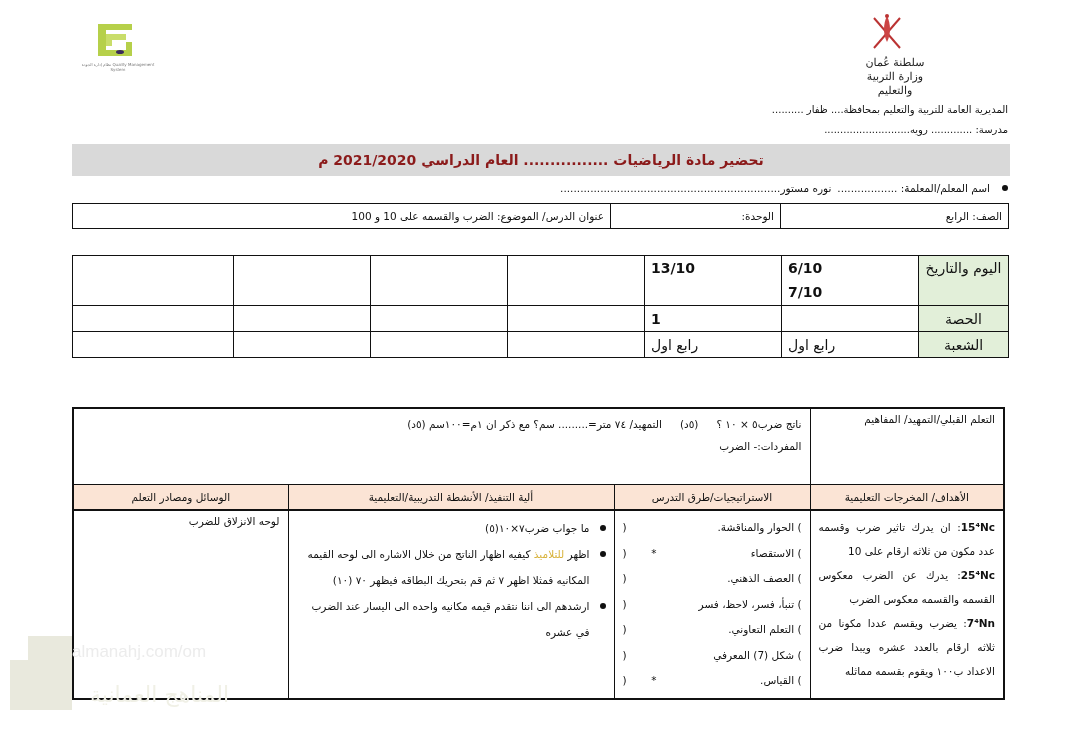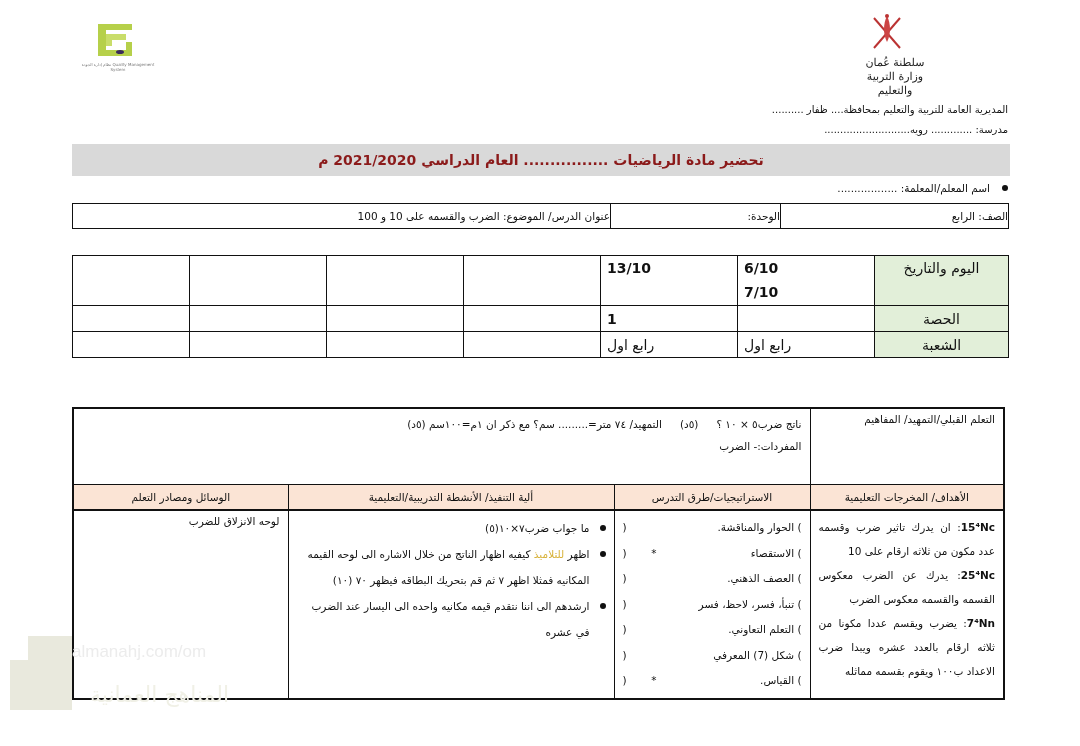--- a/index.html
+++ b/index.html
@@ -22,25 +22,25 @@
   .school-line { right: 72px; top: 124px; font-size: 10px; color:#111; }
 
   .title-bar { left: 72px; top: 144px; width: 938px; height: 32px; background: #d9d9d9; display:flex; align-items:center; justify-content:center; }
   .title-bar span { color: #8b1a1a; font-size: 14px; font-weight: bold; direction: rtl; }
 
   .teacher-line { right: 72px; top: 182px; font-size: 10.5px; direction: rtl; display:flex; align-items:center; gap:6px; }
   .teacher-line .bullet { width:6px; height:6px; border-radius:50%; background:#111; display:inline-block; margin-left:6px; }
 
   table { border-collapse: collapse; }
   .info-table { left: 72px; top: 203px; width: 937px; height: 26px; direction: rtl; }
-  .info-table td { border: 1.5px solid #111; font-size: 10.5px; padding: 0 0; vertical-align: middle; }
+  .info-table td { border: 1.5px solid #111; font-size: 10.5px; padding: 0 6px; vertical-align: middle; }
 
   .sched-table { left: 72px; top: 255px; width: 937px; direction: rtl; }
   .sched-table td { border: 1.5px solid #111; font-size: 14px; padding: 0 6px; vertical-align: middle; }
-  .sched-table td.lbl { background: #e2efd9; width: 134px; text-align:center; }
+  .sched-table td.lbl { background: #e2efd9; width: 90px; text-align:center; }
   .sched-table td.lbl.small { font-size: 8px; }
   .sched-table td.val { font-weight: bold; text-align: left; direction: ltr; }
   .sched-table td.val.ar { font-weight: normal; text-align: left; direction: rtl; }
   .sched-table tr.r1 td { height: 50px; }
   .sched-table tr.r2 td, .sched-table tr.r3 td, .sched-table tr.r4 td { height: 26px; }
   .date-stack { display:flex; flex-direction:column; gap:8px; align-items:flex-start; }
 
   .plan-table { left: 72px; top: 407px; width: 933px; direction: rtl; border: 2.5px solid #111; }
   .plan-table td { border: 1.2px solid #111; font-size: 10.5px; vertical-align: top; padding: 4px 8px; }
   .plan-table tr.intro td { height: 76px; }
@@ -90,20 +90,21 @@
 <div class="abs rtl dir-line">المديرية العامة للتربية والتعليم بمحافظة.... ظفار ..........</div>
 <div class="abs rtl school-line">مدرسة: ............. رويه...........................</div>
 
 <div class="abs title-bar">
   <span>تحضير مادة الرياضيات ................ العام الدراسي 2021/2020 م</span>
 </div>
 
 <div class="abs teacher-line">
   <span class="bullet"></span>
   <span>اسم المعلم/المعلمة: ..................</span>
+  <span>نوره مستور..................................................................</span>
 </div>
 
 <table class="abs info-table">
   <tbody>
       <tr>
     <td style="width:228px">الصف: الرابع</td>
     <td style="width:170px">الوحدة:</td>
     <td>عنوان الدرس/ الموضوع: الضرب والقسمه على 10 و 100</td>
   </tr>
 </tbody>

